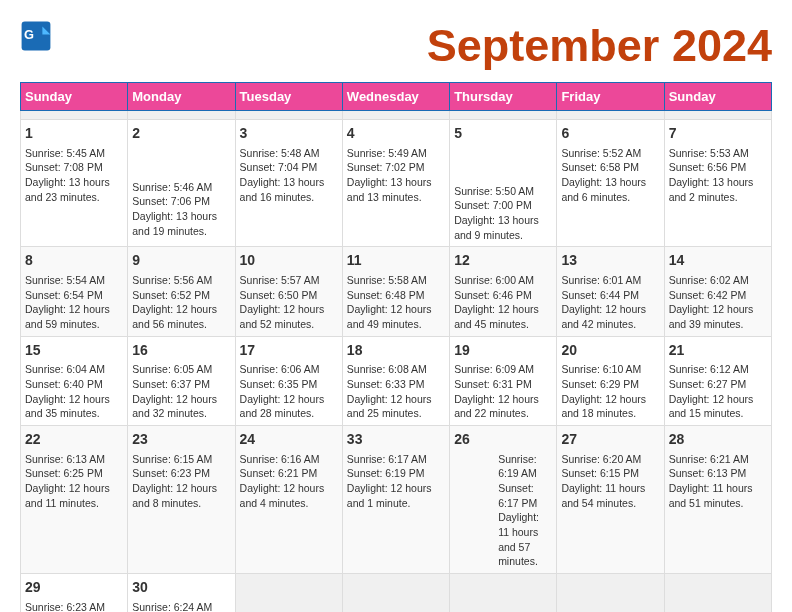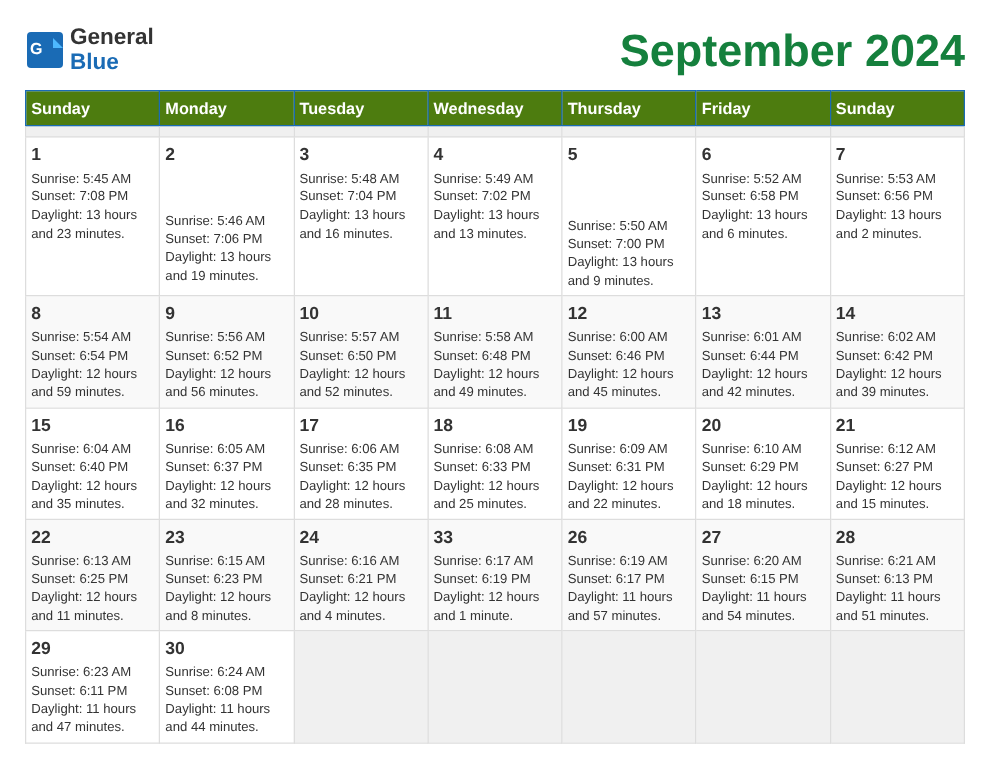--- a/index.html
+++ b/index.html
@@ -29,35 +29,35 @@
     .logo-blue { color: #1a6bb5; }
     .logo-icon {
       width: 32px;
       height: 32px;
       margin-right: 4px;
     }
     .title-block {
       text-align: right;
     }
     .month-title {
-      font-size: 36px;
+      font-size: 45px;
       font-weight: bold;
-      color: #15803d;
+      color: #c2410c;
     }
     .location {
       font-size: 14px;
       color: #555;
     }
     table {
       width: 100%;
       border-collapse: collapse;
       font-size: 11px;
     }
     thead tr {
-      background: #4d7c0f;
+      background: #ec4899;
       color: white;
     }
     thead th {
       padding: 6px 4px;
       text-align: left;
       font-size: 13px;
       font-weight: bold;
       border: 1px solid #1a6bb5;
     }
     tbody tr {
@@ -95,24 +95,20 @@
 </head>
 <body>
 
 <div class="header">
   <div class="logo">
     <svg class="logo-icon" viewBox="0 0 40 40">
       <rect x="2" y="2" width="36" height="36" rx="4" fill="#1a6bb5"></rect>
       <text x="5" y="24" font-size="16" font-weight="bold" fill="white" font-family="Arial">G</text>
       <polygon points="28,8 38,18 28,18" fill="#4db8ff"></polygon>
     </svg>
-    <div class="logo-text">
-      <div class="logo-general">General</div>
-      <div class="logo-blue">Blue</div>
-    </div>
   </div>
   <div class="title-block">
     <div class="month-title">September 2024</div>
   </div>
 </div>
 
 <table>
   <thead>
     <tr>
     <th>Sunday</th>
@@ -311,21 +307,21 @@
         </td>
         <td>
           <span class="day-num">33</span>
           <div class="day-info" style="white-space: pre-line;">Sunrise: 6:17 AM
 Sunset: 6:19 PM
 Daylight: 12 hours
 and 1 minute.</div>
         </td>
         <td>
           <span class="day-num">26</span>
-          <div class="day-info" style="white-space: pre-line;">Sunrise: 6:19 AM
+          <div class="day-info" style="white-space: pre-line; margin-left: 44px;">Sunrise: 6:19 AM
 Sunset: 6:17 PM
 Daylight: 11 hours
 and 57 minutes.</div>
         </td>
         <td>
           <span class="day-num">27</span>
           <div class="day-info" style="white-space: pre-line;">Sunrise: 6:20 AM
 Sunset: 6:15 PM
 Daylight: 11 hours
 and 54 minutes.</div>

